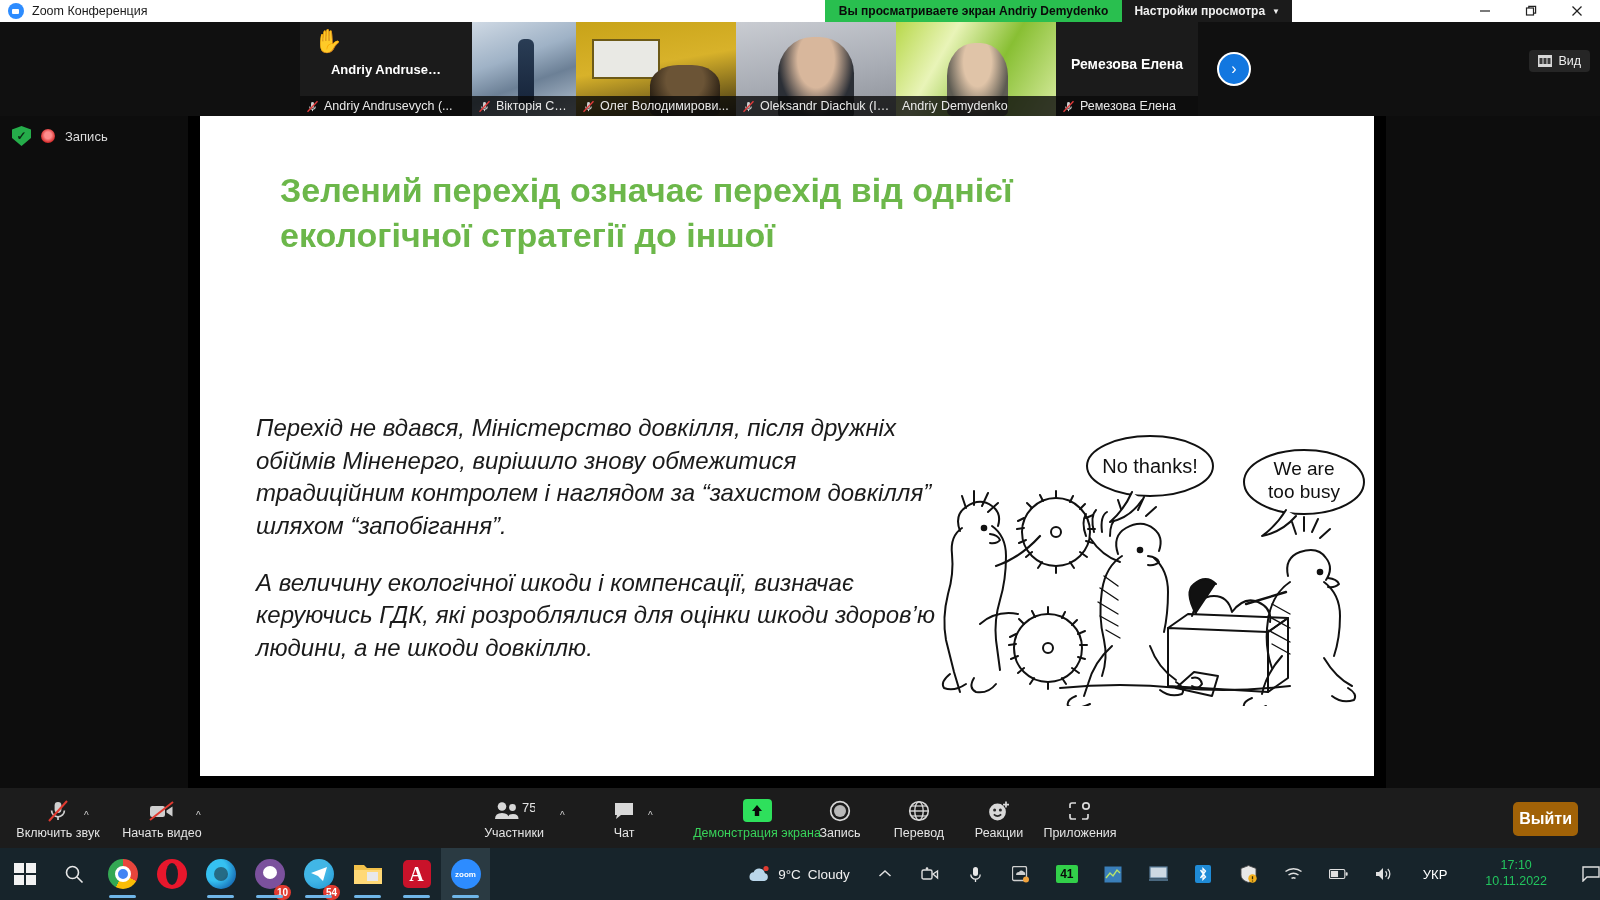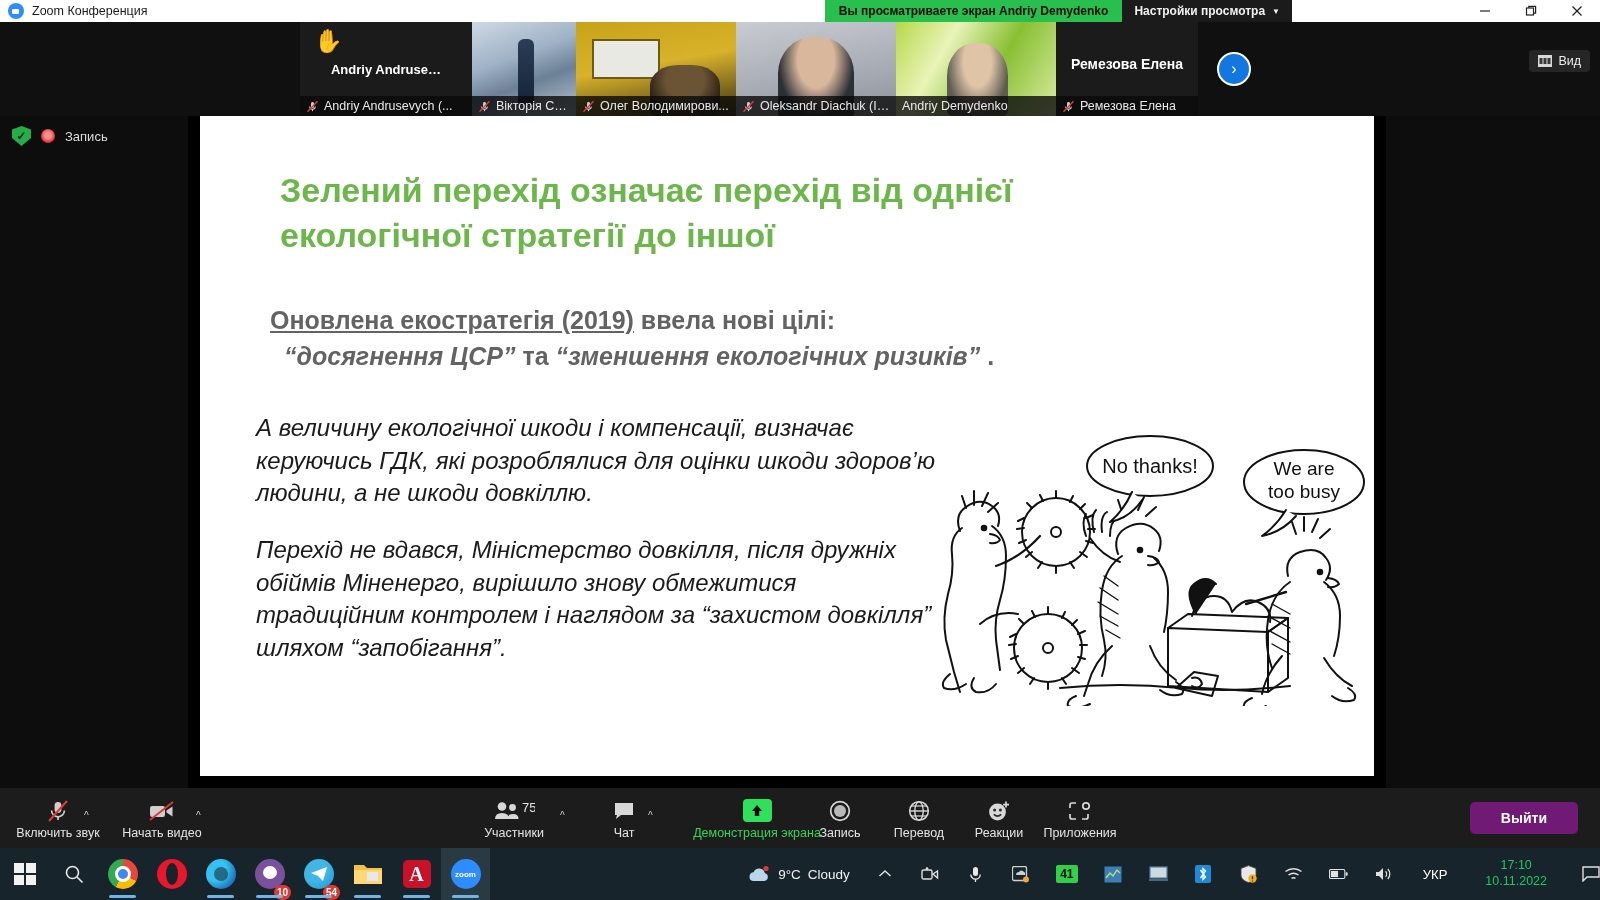--- a/index.html
+++ b/index.html
@@ -188,22 +188,22 @@
     gap: 3px;
   }
   .tool .ic { height: 25px; display: flex; align-items: center; justify-content: center; }
   .tool .lb { font-size: 12.5px; color: #e4e4e4; white-space: nowrap; }
   .tool.green .lb { color: #38d35a; }
   .caret-up {
     position: absolute; top: 22px; color: #cfcfcf; font-size: 10px;
   }
   .leave-btn {
     position: absolute; right: 22px; top: 14px;
-    background: #701a75; color: #fff; font-size: 14px; font-weight: bold;
-    padding: 8px 31px; border-radius: 5px;
+    background: #a16207; color: #fff; font-size: 16px; font-weight: bold;
+    padding: 8px 6px; border-radius: 5px;
   }
   .sharebtn-box {
     width: 29px; height: 23px; background: #2ee05c; border-radius: 4px;
     display: flex; align-items: center; justify-content: center;
   }
 
   
   .taskbar {
     position: absolute; left: 0; top: 848px; width: 1600px; height: 52px;
     background: #17242b; display: flex; align-items: center;
@@ -362,32 +362,24 @@
     <div class="shield"></div>
     <div class="recdot"></div>
     <div class="rectext">Запись</div>
   </div>
 
   <div class="share-area">
     <div class="slide">
 
       <div class="slide-title">Зелений перехід означає перехід від однієї екологічної стратегії до іншої</div>
 
-      <div class="slide-sub">
-        <div>
-          <span class="u">Оновлена екостратегія (2019)</span><span> ввела нові цілі:</span>
-        </div>
-        <div style="padding-left:14px">
-          <span class="it">“досягнення ЦСР”</span><span> та </span><span class="it">“зменшення екологічних ризиків”</span><span> .</span>
-        </div>
-      </div>
 
       <div class="slide-body">
+        <p>Перехід не вдався, Міністерство довкілля, після дружніх обіймів Міненерго, вирішило знову обмежитися традиційним контролем і наглядом за “захистом довкілля” шляхом “запобігання”.</p>
         <p>А величину екологічної шкоди і компенсації, визначає керуючись ГДК, які розроблялися для оцінки шкоди здоров’ю людини, а не шкоди довкіллю.</p>
-        <p>Перехід не вдався, Міністерство довкілля, після дружніх обіймів Міненерго, вирішило знову обмежитися традиційним контролем і наглядом за “захистом довкілля” шляхом “запобігання”.</p>
       </div>
 
       <div class="cartoon">
         <svg viewBox="0 0 470 290" xmlns="http://www.w3.org/2000/svg">
           <g fill="none" stroke="#111" stroke-width="2" stroke-linecap="round" stroke-linejoin="round">
 
             <path d="M160 272 q60 -6 120 0 q50 5 110 -2"></path>
 
             <path d="M60 115 q-6 -16 6 -24 q14 -10 26 -1 q10 7 6 20"></path>
             <path d="M62 112 q-12 8 -10 26 q2 20 -4 40 q-6 24 -2 46 l8 32 l6 20"></path>

